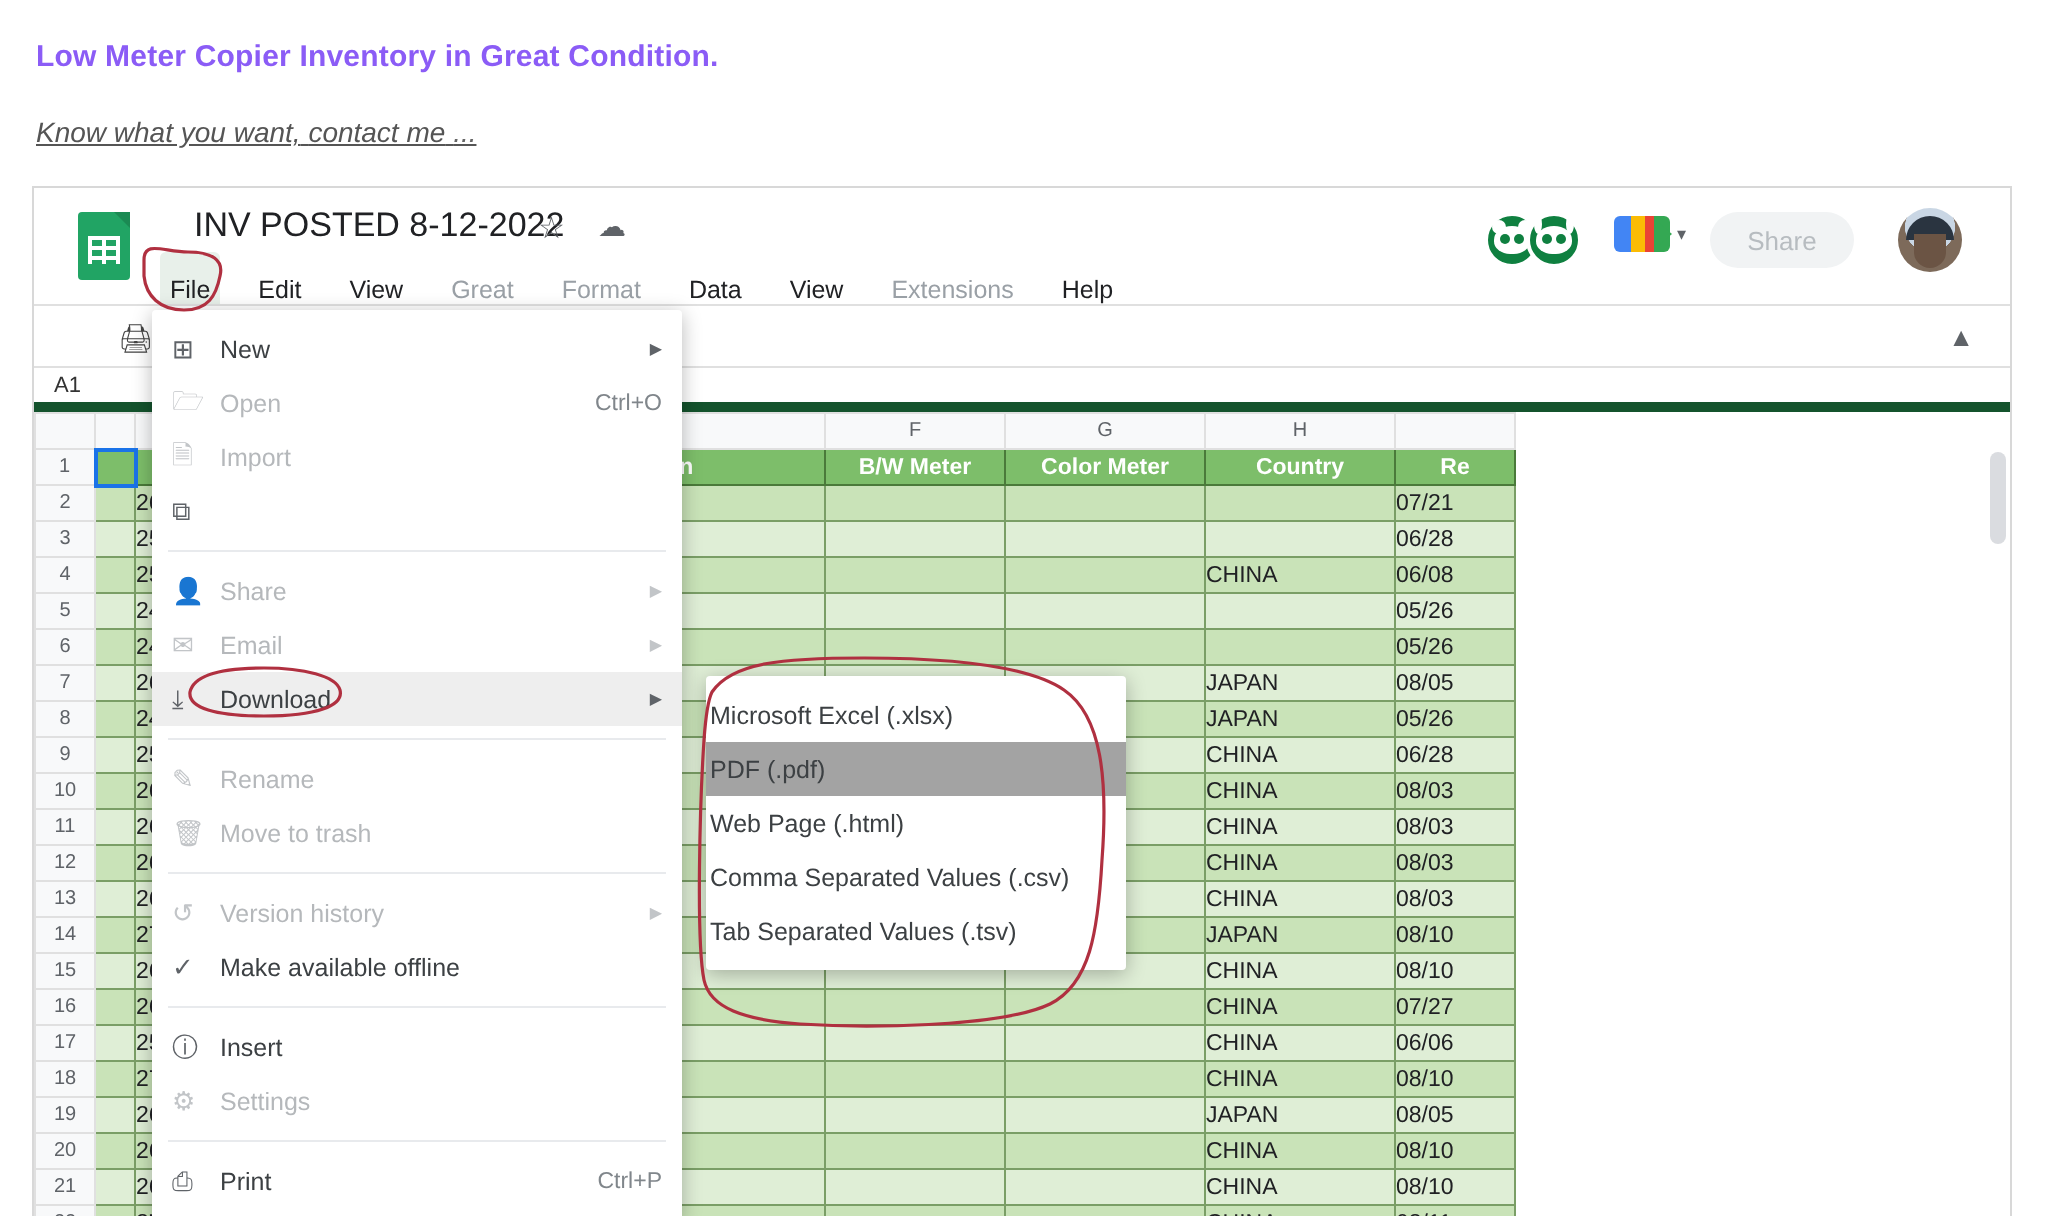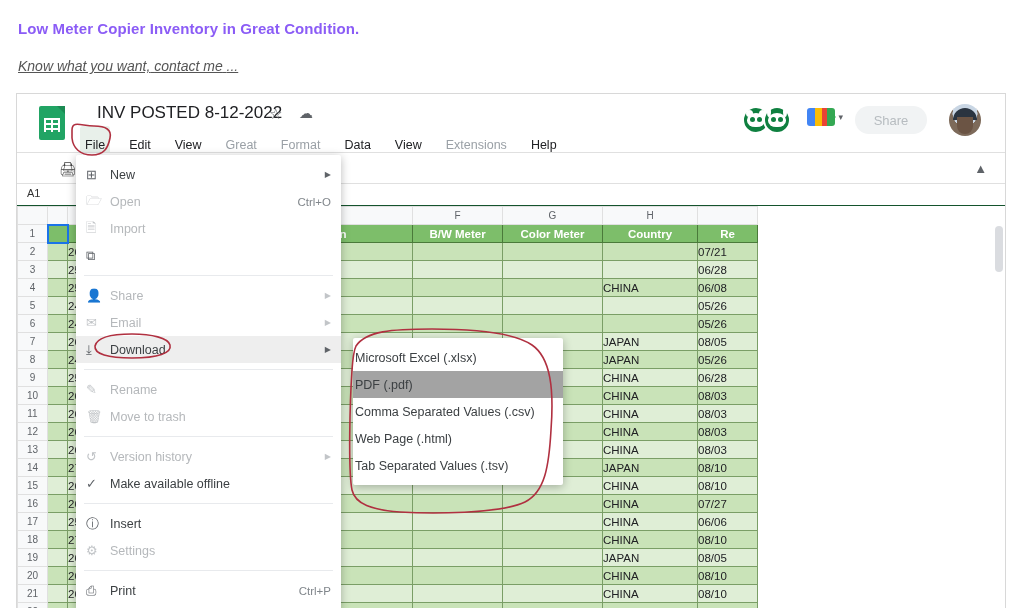--- a/index.html
+++ b/index.html
@@ -129,21 +129,21 @@
 
   
   .toolbar-row {
     position: relative; height: 32px; border-top: 1px solid #e0e0e0;
     border-bottom: 1px solid #e0e0e0; background:#fff;
   }
   .printer-icon { position:absolute; left: 42px; top: 8px; font-size:14px; color:#444; }
   .collapse-caret { position:absolute; right: 18px; top: 8px; font-size: 13px; color:#5f6368; }
 
   
-  .namebox-row { position: relative; height: 22px; border-bottom: 1px solid #14532d; background:#fff; }
+  .namebox-row { position: relative; height: 22px; border-bottom: 5px solid #14532d; background:#fff; }
   .namebox { position:absolute; left:10px; top:3px; font-size:11px; color:#333; }
   .namebox-sep { position:absolute; left:95px; top:0; width:1px; height:22px; background:#e0e0e0; }
 
   
   .grid-wrap { position: relative; height: 402px; overflow:hidden; background:#fff; }
 
   table.sheet { border-collapse: collapse; table-layout: fixed; position:absolute; left:0; top:0; }
   table.sheet td, table.sheet th { padding:0; }
 
   .colhdr-row th {
@@ -624,22 +624,22 @@
       <div class="mi">
         <span class="mi-icon">⎙</span>
         <span class="mi-label">Print</span>
         <span class="mi-accel">Ctrl+P</span>
       </div>
     </div>
 
   <div class="submenu">
       <div class="smi">Microsoft Excel (.xlsx)</div>
       <div class="smi hl">PDF (.pdf)</div>
+      <div class="smi">Web Page (.html)</div>
       <div class="smi">Comma Separated Values (.csv)</div>
-      <div class="smi">Web Page (.html)</div>
       <div class="smi">Tab Separated Values (.tsv)</div>
     </div>
 
   <svg class="ink" width="1024" height="608" style="left:0;top:0;">
 
     <path fill="none" stroke="#b03040" stroke-width="1.6" d="M72,130 C72,120 82,126 94,126 C106,126 112,130 110,138
              C108,148 104,155 92,155 C80,155 73,148 72,138 Z"></path>
 
     <path fill="none" stroke="#b03040" stroke-width="1.6" d="M95,346 C97,337 112,334 132,334 C152,334 168,338 170,345
              C172,353 158,358 132,358 C108,358 94,354 95,346 Z"></path>

